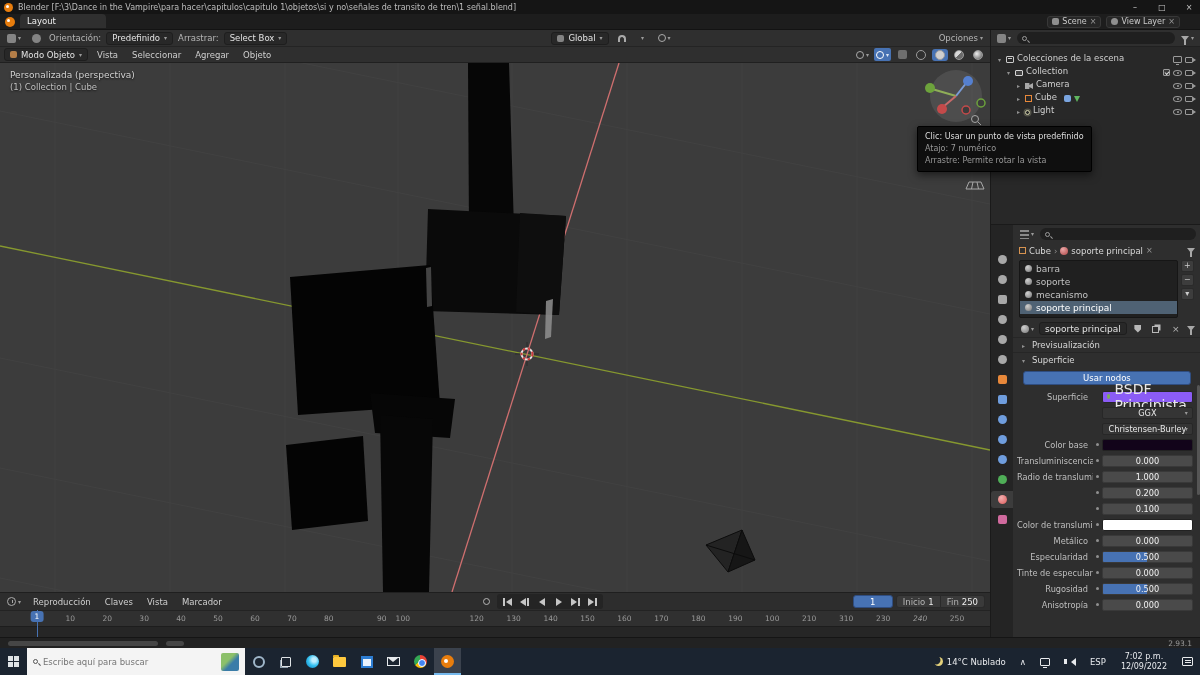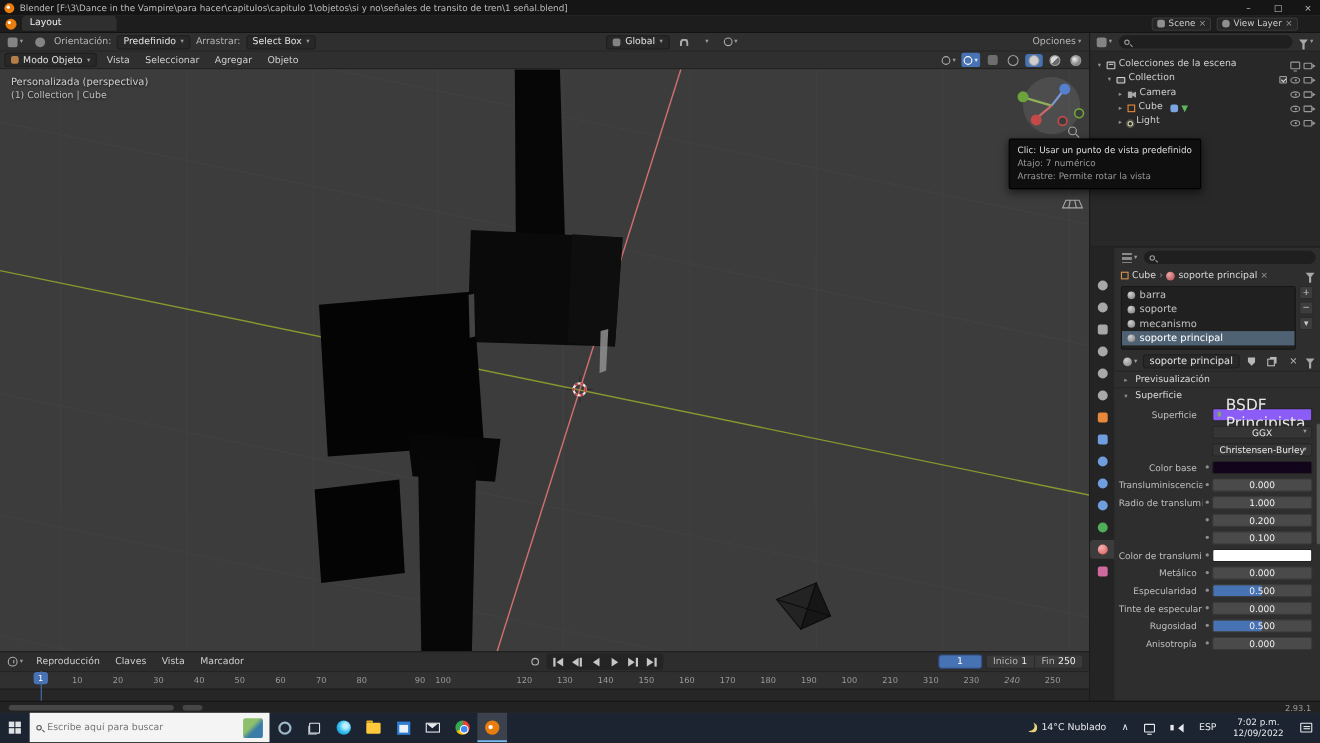--- a/index.html
+++ b/index.html
@@ -578,20 +578,25 @@
         <span class="ico-funnel"></span>
       </div>
       <div class="sect">
         <span class="olcaret">▸</span>
         <span>Previsualización</span>
       </div>
       <div class="sect">
         <span class="olcaret">▾</span>
         <span>Superficie</span>
       </div>
+      <div class="usebtn-wrap">
+        <div class="use-nodes">
+            <span>Usar nodos</span>
+          </div>
+      </div>
       <div id="prop-rows">
           <div class="prow">
             <span class="plabel">Superficie</span>
             <span class="pdot empty"></span>
             <div class="pshader">
               <span class="shader-dot"></span>
               <span>BSDF Principista</span>
             </div>
           </div>
           <div class="prow">

